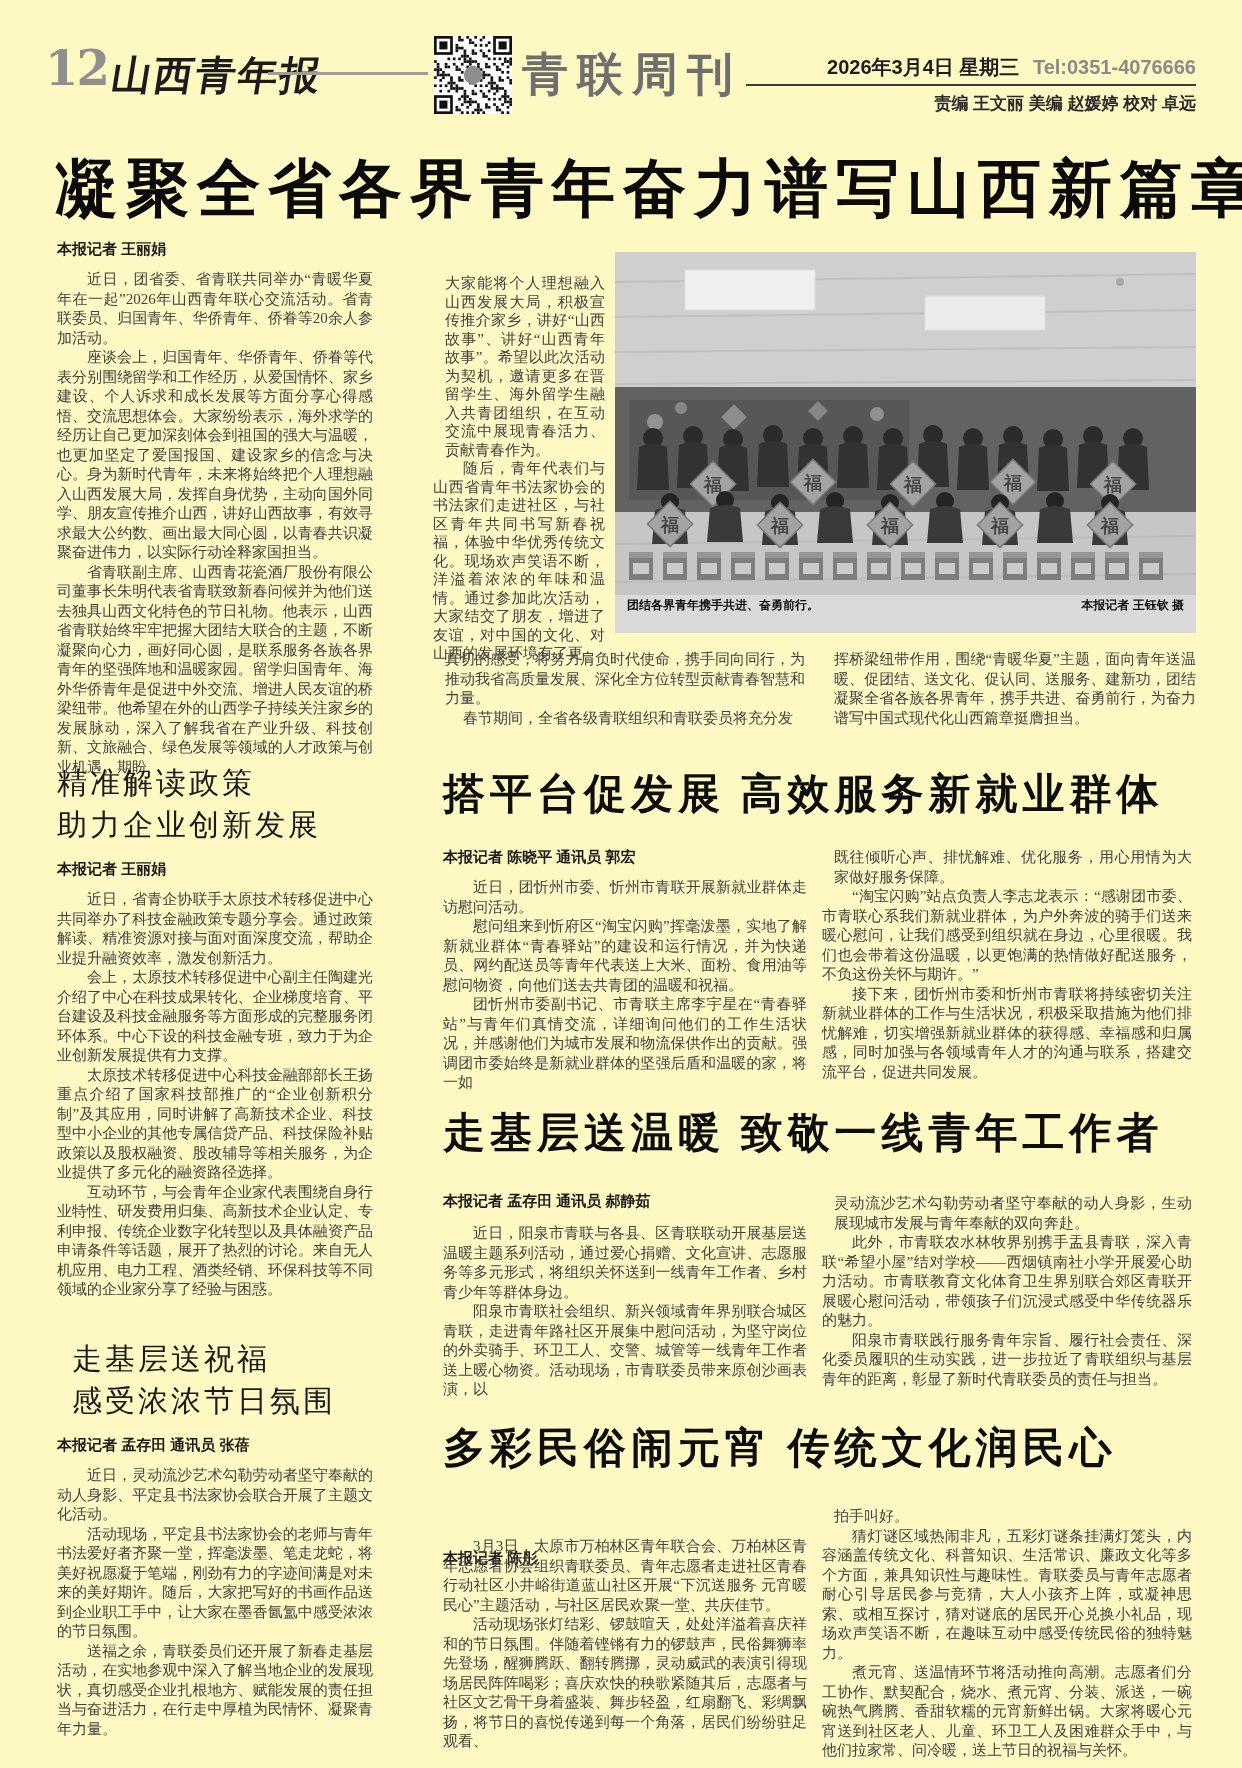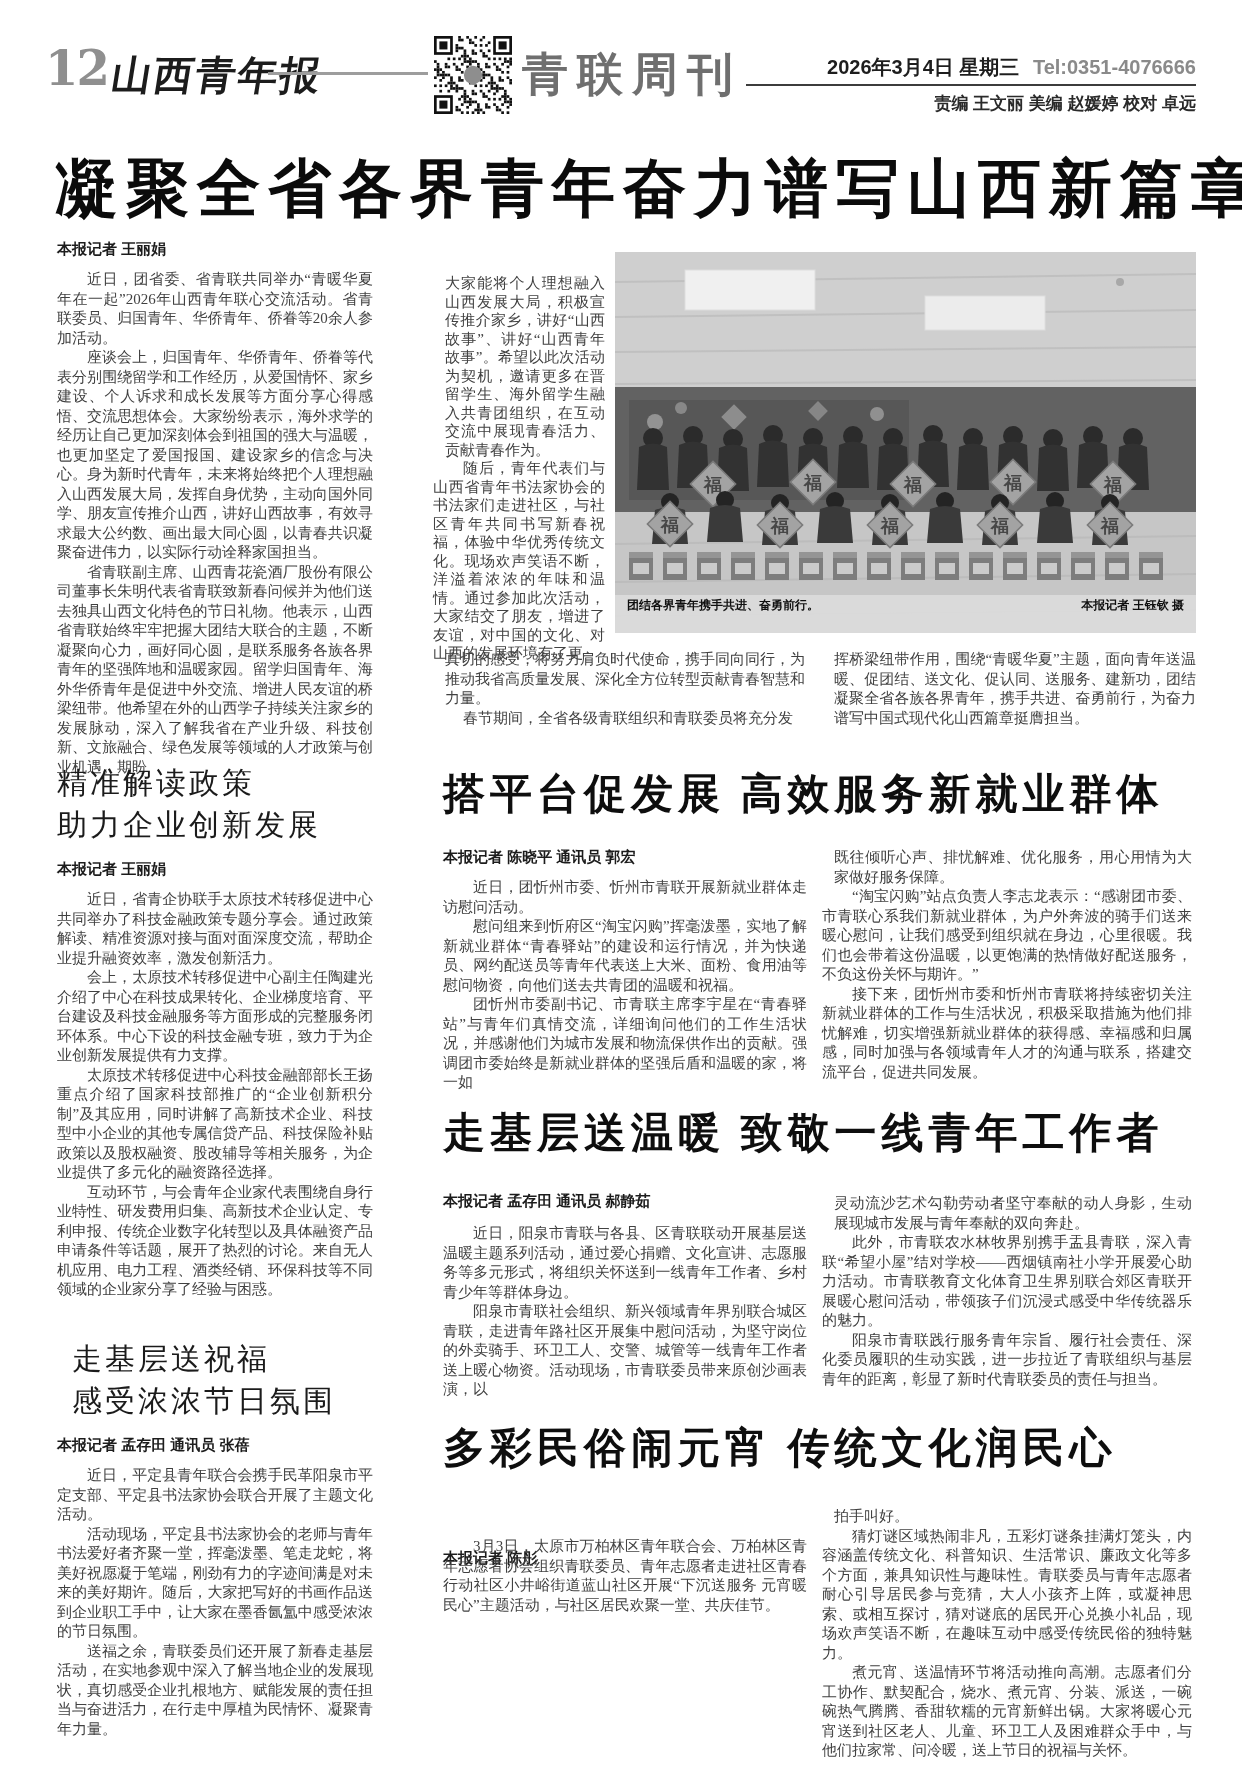--- a/index.html
+++ b/index.html
@@ -1,16 +1,16 @@
 <!DOCTYPE html>
 <html><head>
 <meta charset="utf-8">
 <style>
   html,body{margin:0;padding:0;background:#e9e9e9;}
-  .page{position:relative;width:1242px;height:1768px;background:#ffffff;overflow:hidden;
+  .page{position:relative;width:1242px;height:1768px;background:#fef9c3;overflow:hidden;
         font-family:"Liberation Serif","DejaVu Serif",serif;color:#3d3d3d;}
   .abs{position:absolute;}
 
   
   .page-num{left:45px;top:40px;font-size:48px;font-weight:900;color:#8f8f8f;
             font-family:"DejaVu Serif",serif;letter-spacing:-2px;}
   .masthead{left:112px;top:48px;font-size:40px;font-weight:900;color:#1c1c1c;
             transform:skewX(-9deg);letter-spacing:2px;white-space:nowrap;}
   .rule-gray{left:268px;top:72px;width:160px;height:3px;background:#9d9d9d;}
   .qr{left:434px;top:36px;}
@@ -427,21 +427,21 @@
       <p>太原技术转移促进中心科技金融部部长王扬重点介绍了国家科技部推广的“企业创新积分制”及其应用，同时讲解了高新技术企业、科技型中小企业的其他专属信贷产品、科技保险补贴政策以及股权融资、股改辅导等相关服务，为企业提供了多元化的融资路径选择。</p>
       <p>互动环节，与会青年企业家代表围绕自身行业特性、研发费用归集、高新技术企业认定、专利申报、传统企业数字化转型以及具体融资产品申请条件等话题，展开了热烈的讨论。来自无人机应用、电力工程、酒类经销、环保科技等不同领域的企业家分享了经验与困惑。</p>
     </div>
 
   <div class="abs left-headline" style="left:57px;top:1338px;margin-left:15px;">
     <div>走基层送祝福</div>
     <div>感受浓浓节日氛围</div>
   </div>
   <div class="abs byline" style="left:57px;top:1436px;">本报记者 孟存田 通讯员 张蓓</div>
   <div class="abs body-text" style="left:57px;top:1466px;width:316px;">
-      <p>近日，平定县青年联合会携手民革阳泉市平定支部、平定县书法家协会联合开展了主题文化活动。</p>
+      <p>近日，灵动流沙艺术勾勒劳动者坚守奉献的动人身影、平定县书法家协会联合开展了主题文化活动。</p>
       <p>活动现场，平定县书法家协会的老师与青年书法爱好者齐聚一堂，挥毫泼墨、笔走龙蛇，将美好祝愿凝于笔端，刚劲有力的字迹间满是对未来的美好期许。随后，大家把写好的书画作品送到企业职工手中，让大家在墨香氤氲中感受浓浓的节日氛围。</p>
       <p>送福之余，青联委员们还开展了新春走基层活动，在实地参观中深入了解当地企业的发展现状，真切感受企业扎根地方、赋能发展的责任担当与奋进活力，在行走中厚植为民情怀、凝聚青年力量。</p>
     </div>
 
   <div class="abs sub-headline" style="left:443px;top:766px;">搭平台促发展  高效服务新就业群体</div>
   <div class="abs byline" style="left:443px;top:848px;">本报记者 陈晓平 通讯员 郭宏</div>
   <div class="abs body-text" style="left:443px;top:878px;width:364px;">
       <p>近日，团忻州市委、忻州市青联开展新就业群体走访慰问活动。</p>
       <p>慰问组来到忻府区“淘宝闪购”挥毫泼墨，实地了解新就业群体“青春驿站”的建设和运行情况，并为快递员、网约配送员等青年代表送上大米、面粉、食用油等慰问物资，向他们送去共青团的温暖和祝福。</p>
       <p>团忻州市委副书记、市青联主席李宇星在“青春驿站”与青年们真情交流，详细询问他们的工作生活状况，并感谢他们为城市发展和物流保供作出的贡献。强调团市委始终是新就业群体的坚强后盾和温暖的家，将一如</p>
@@ -461,20 +461,21 @@
   <div class="abs body-text" style="left:822px;top:1194px;width:370px;">
       <p class="cont">灵动流沙艺术勾勒劳动者坚守奉献的动人身影，生动展现城市发展与青年奉献的双向奔赴。</p>
       <p>此外，市青联农水林牧界别携手盂县青联，深入青联“希望小屋”结对学校——西烟镇南社小学开展爱心助力活动。市青联教育文化体育卫生界别联合郊区青联开展暖心慰问活动，带领孩子们沉浸式感受中华传统器乐的魅力。</p>
       <p>阳泉市青联践行服务青年宗旨、履行社会责任、深化委员履职的生动实践，进一步拉近了青联组织与基层青年的距离，彰显了新时代青联委员的责任与担当。</p>
     </div>
 
   <div class="abs sub-headline" style="left:443px;top:1420px;text-align:center;">多彩民俗闹元宵  传统文化润民心</div>
   <div class="abs byline" style="left:443px;top:1505px;margin-top:44px;">本报记者 陈彤</div>
   <div class="abs body-text" style="left:443px;top:1537px;width:364px;">
       <p>3月3日，太原市万柏林区青年联合会、万柏林区青年志愿者协会组织青联委员、青年志愿者走进社区青春行动社区小井峪街道蓝山社区开展“下沉送服务 元宵暖民心”主题活动，与社区居民欢聚一堂、共庆佳节。</p>
+      <p>活动现场张灯结彩、锣鼓喧天，处处洋溢着喜庆祥和的节日氛围。伴随着铿锵有力的锣鼓声，民俗舞狮率先登场，醒狮腾跃、翻转腾挪，灵动威武的表演引得现场居民阵阵喝彩；喜庆欢快的秧歌紧随其后，志愿者与社区文艺骨干身着盛装、舞步轻盈，红扇翻飞、彩绸飘扬，将节日的喜悦传递到每一个角落，居民们纷纷驻足观看、</p>
     </div>
   <div class="abs body-text" style="left:822px;top:1507px;width:370px;">
       <p class="cont">拍手叫好。</p>
       <p>猜灯谜区域热闹非凡，五彩灯谜条挂满灯笼头，内容涵盖传统文化、科普知识、生活常识、廉政文化等多个方面，兼具知识性与趣味性。青联委员与青年志愿者耐心引导居民参与竞猜，大人小孩齐上阵，或凝神思索、或相互探讨，猜对谜底的居民开心兑换小礼品，现场欢声笑语不断，在趣味互动中感受传统民俗的独特魅力。</p>
       <p>煮元宵、送温情环节将活动推向高潮。志愿者们分工协作、默契配合，烧水、煮元宵、分装、派送，一碗碗热气腾腾、香甜软糯的元宵新鲜出锅。大家将暖心元宵送到社区老人、儿童、环卫工人及困难群众手中，与他们拉家常、问冷暖，送上节日的祝福与关怀。</p>
     </div>
 
 </div>
 
 </body></html>

